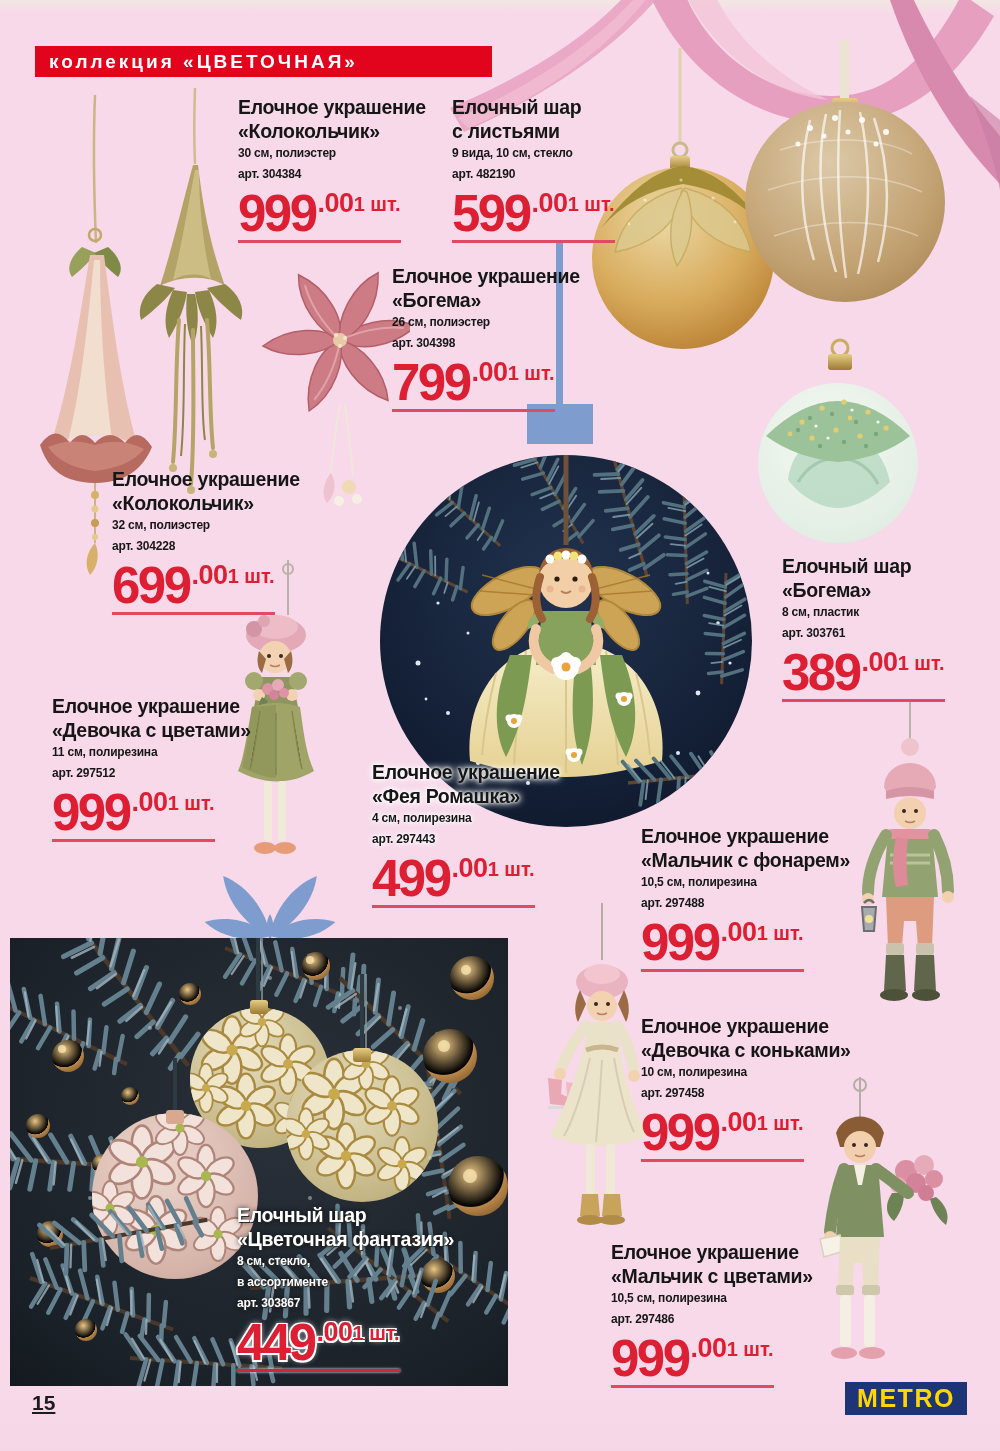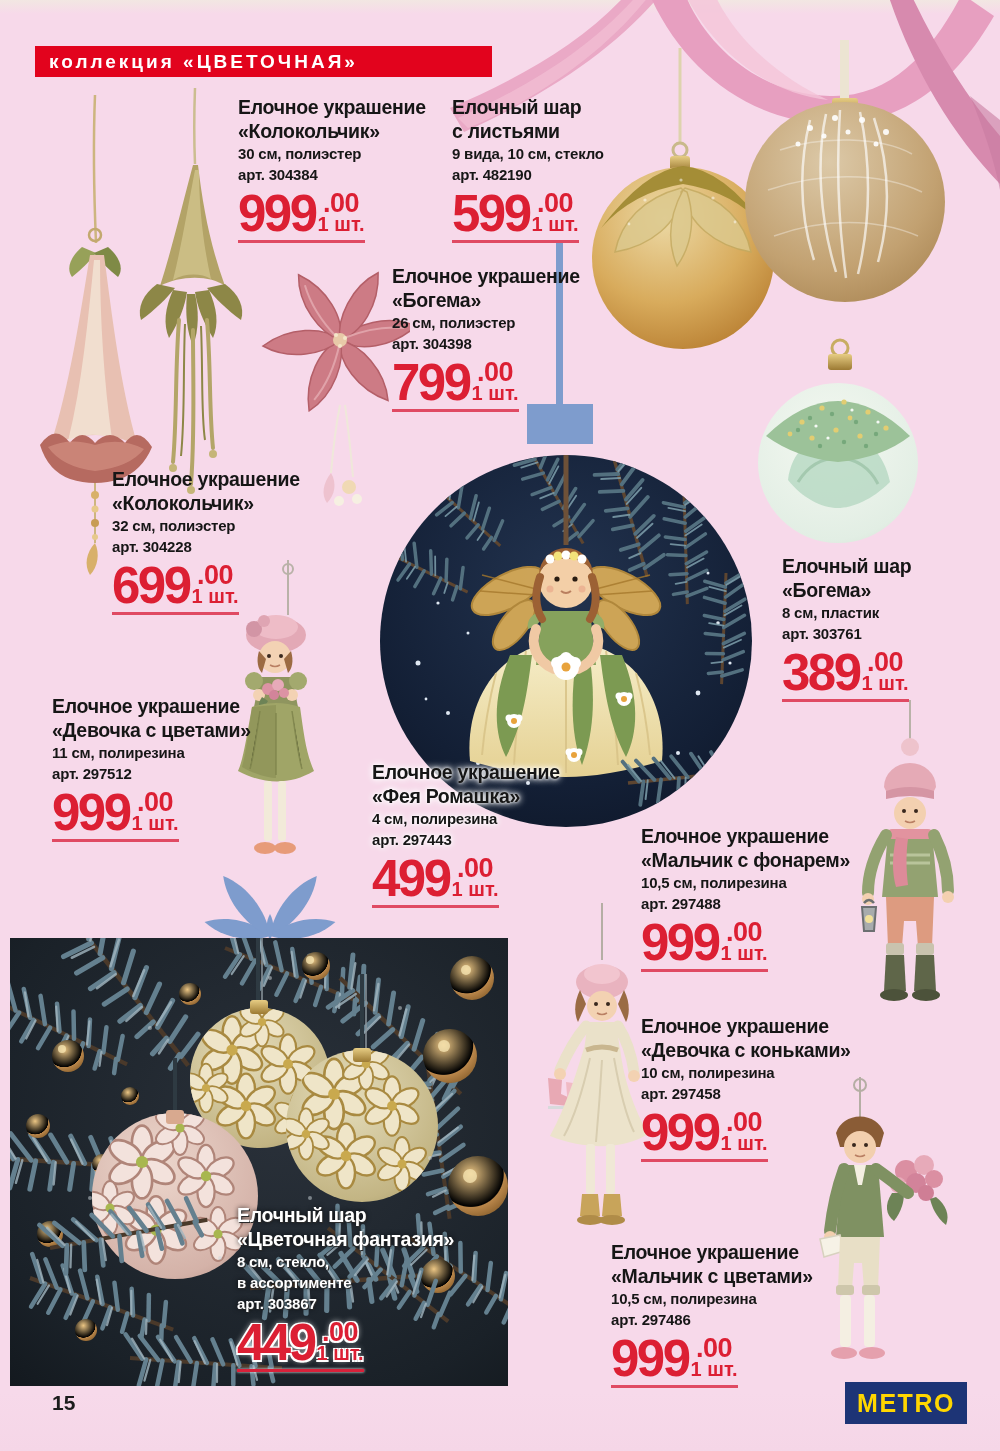--- a/index.html
+++ b/index.html
@@ -18,43 +18,43 @@
   
   .banner{
     position:absolute;left:35px;top:46px;width:457px;height:31px;background:#e2031d;
     color:#fff;display:flex;align-items:center;box-sizing:border-box;padding-left:14px;
     font-weight:bold;font-size:19px;letter-spacing:3px;white-space:nowrap;
   }
 
   
   .pb{position:absolute;color:var(--ink);z-index:30;}
   .pb .t{font-weight:bold;font-size:19.5px;line-height:24px;letter-spacing:-0.3px;white-space:nowrap;}
-  .pb .d{font-weight:bold;font-size:15px;line-height:21px;letter-spacing:-0.2px;white-space:nowrap;}
+  .pb .d{font-weight:bold;font-size:12px;line-height:21px;letter-spacing:-0.2px;white-space:nowrap;}
   .price{margin-top:8px;width:-moz-fit-content;width:fit-content;}
   .pr{display:flex;align-items:flex-start;}
   .pn{font-weight:bold;font-size:51px;line-height:41px;letter-spacing:-2.5px;color:var(--red);}
-  .pdc{display:flex;flex-direction:column;margin-left:2px;align-items:center;}
+  .pdc{display:flex;margin-left:2px;align-items:center;}
   .pd{font-weight:bold;font-size:27px;line-height:21px;letter-spacing:-0.5px;color:var(--red);}
   .pu{font-weight:bold;font-size:20px;line-height:20px;color:var(--red);align-self:flex-end;}
   .ul{height:2.5px;background:var(--red-line);margin-top:6px;}
 
   
   .pb.overlay .t,.pb.overlay .d{color:#fff;text-shadow:1px 1px 0 #2a2a2a,0 0 5px rgba(0,0,0,.8);}
   .pb.overlay .pn,.pb.overlay .pd,.pb.overlay .pu{
     text-shadow:-1.5px -1.5px 0 #fff,1.5px -1.5px 0 #fff,-1.5px 1.5px 0 #fff,1.5px 1.5px 0 #fff,0 0 6px #fff;}
   .pb.overlay .ul{background:#d8213a;box-shadow:0 0 3px #fff;}
 
   
   .pb.halo .t,.pb.halo .d{text-shadow:0 0 3px #fff,0 0 6px #fff,0 0 9px #fff;}
 
   .bluebar{position:absolute;background:var(--blue);z-index:5;}
 
-  .pagenum{position:absolute;left:52px;top:1391px;font-weight:bold;font-size:21px;color:#1c1c1c;z-index:40;}
+  .pagenum{position:absolute;left:32px;top:1391px;font-weight:bold;font-size:21px;color:#1c1c1c;z-index:40;text-decoration:underline;}
   .metro{
-    position:absolute;left:845px;top:1382px;width:122px;height:42px;background:#1d3476;
+    position:absolute;left:845px;top:1382px;width:122px;height:33px;background:#1d3476;
     color:#ffd600;display:flex;align-items:center;justify-content:center;
     font-weight:bold;font-size:25px;letter-spacing:1.5px;z-index:40;
   }
 </style>
 </head>
 <body>
 
 <div class="page">
 
   <svg class="abs" style="left:450px;top:0;z-index:1" width="550" height="210" viewBox="0 0 550 210">

